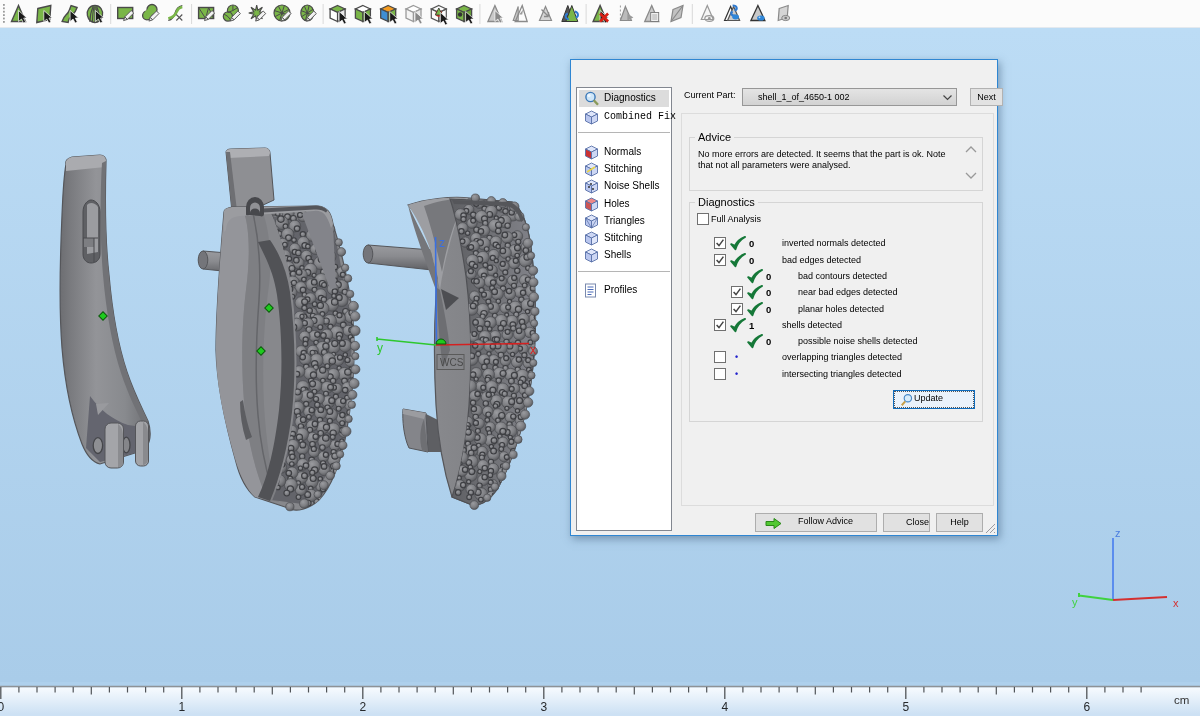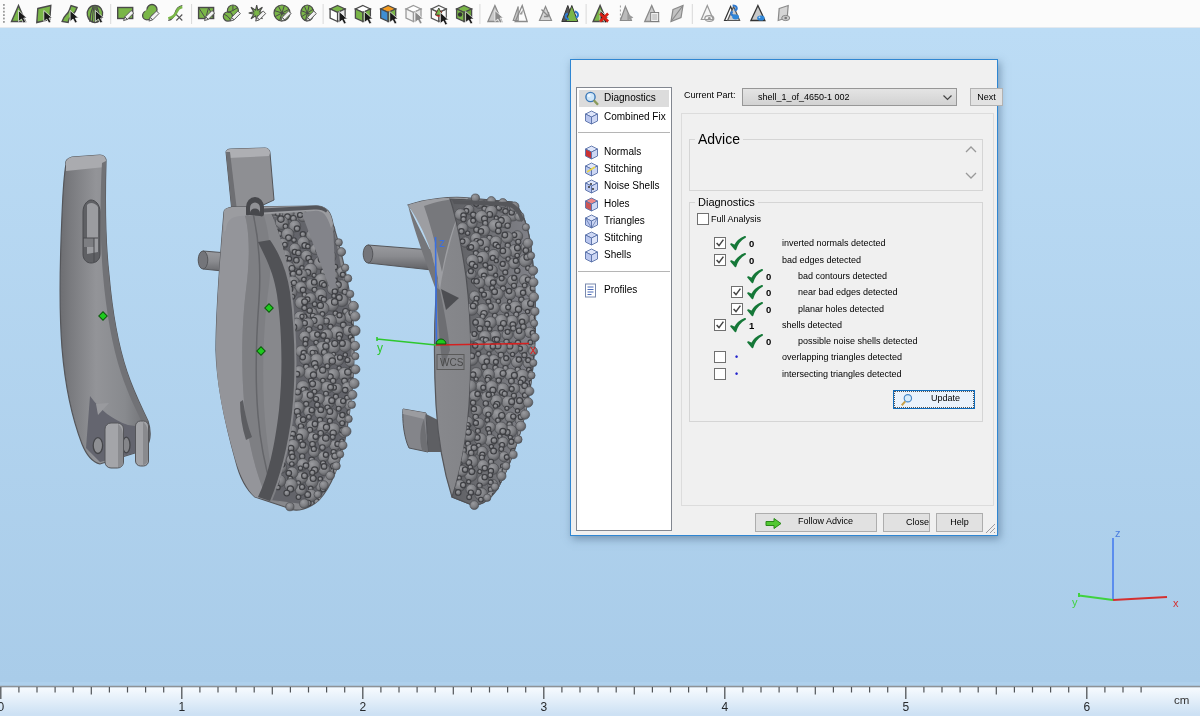--- a/index.html
+++ b/index.html
@@ -1227,21 +1227,21 @@
 <div style="position:absolute;left:570px;top:59px;width:428px;height:477px;background:#f0f0f0;border:1px solid #2f86d2;box-shadow:2px 3px 8px rgba(60,90,120,0.5);font-size:9px;color:#000;">
     <div style="position:absolute;left:5px;top:27px;width:96px;bottom:4px;background:#fff;border:1px solid #828790;font-size:10px;">
       <div style="position:absolute;left:2px;right:2px;top:2px;height:17px;background:#dcdcdc;white-space:nowrap;">
         <span style="position:absolute;left:5px;top:1px;"><svg width="16" height="16" viewBox="0 0 16 16">
             <circle cx="6.5" cy="6" r="4.6" fill="#cfe6f8" stroke="#3a78b8" stroke-width="1.4"></circle>
             <circle cx="5" cy="4.5" r="1.6" fill="#f0f8ff"></circle>
             <line x1="9.8" y1="9.2" x2="14" y2="13.8" stroke="#8a9a5a" stroke-width="2.4"></line>
           </svg></span>
         <span style="position:absolute;left:25px;top:2px;">Diagnostics</span>
       </div>
-      <div style="position:absolute;left:2px;right:2px;top:21px;height:17px;white-space:nowrap;">
+      <div style="position:absolute;left:2px;right:2px;top:21px;height:17px;white-space:nowrap;font-family:Liberation Mono, monospace;">
         <span style="position:absolute;left:5px;top:1px;"><svg width="15" height="15" viewBox="0 0 15 15">
             <path d="M7.5,1 L13.5,4 L7.5,7 L1.5,4 Z" fill="#dfe6fa" stroke="#5870a8" stroke-width="0.9"></path>
             <path d="M1.5,4 L7.5,7 L7.5,14 L1.5,11 Z" fill="#b9c6ee" stroke="#5870a8" stroke-width="0.9"></path>
             <path d="M13.5,4 L7.5,7 L7.5,14 L13.5,11 Z" fill="#cdd7f4" stroke="#5870a8" stroke-width="0.9"></path>
           </svg></span>
         <span style="position:absolute;left:25px;top:2px;">Combined Fix</span>
       </div>
       <div style="position:absolute;left:1px;right:1px;top:44px;border-top:1px solid #b5b5b5;"></div>
       <div style="position:absolute;left:2px;right:2px;top:56px;height:17px;white-space:nowrap;">
         <span style="position:absolute;left:5px;top:1px;"><svg width="15" height="15" viewBox="0 0 15 15">
@@ -1316,22 +1316,23 @@
     <div style="position:absolute;left:113px;top:30px;">Current Part:</div>
     <div style="position:absolute;left:171px;top:28px;width:215px;height:18px;background:linear-gradient(#e4e4e4,#d2d2d2);border:1px solid #979797;">
       <span style="position:absolute;left:5px;top:3px;margin-left:10px;">shell_1_of_4650-1 002</span>
       <svg style="position:absolute;right:4px;top:6px;" width="9" height="6">
         <path d="M0.5,0.5 L4.5,4.5 L8.5,0.5" stroke="#444" fill="none" stroke-width="1.2"></path>
       </svg>
     </div>
     <div style="position:absolute;left:391px;top:28px;width:33px;height:18px;background:#e2e2e2;border:1px solid #b2b2b2;text-align:center;line-height:16px;font-size:9px;margin-left:8px;">Next</div>
     <div style="position:absolute;left:110px;top:53px;width:313px;height:393px;border:1px solid #dcdcdc;"></div>
     <fieldset style="position:absolute;left:118px;top:71px;width:294px;height:60px;border:1px solid #d5d5d5;margin:0;padding:0;">
-      <legend style="margin-left:5px;padding:0 3px;font-size:14px;">Advice</legend>
+      <legend style="margin-left:5px;padding:0 3px;font-size:11px;">Advice</legend>
     </fieldset>
+    <div style="position:absolute;left:127px;top:89px;white-space:nowrap;line-height:11px;">No more errors are detected. It seems that the part is ok. Note<br>that not all parameters were analysed.</div>
     <svg style="position:absolute;left:394px;top:86px;" width="12" height="8">
       <path d="M1,6 L6,1 L11,6" stroke="#999" fill="none" stroke-width="1.3"></path>
     </svg>
     <svg style="position:absolute;left:394px;top:112px;" width="12" height="8">
       <path d="M1,1 L6,6 L11,1" stroke="#999" fill="none" stroke-width="1.3"></path>
     </svg>
     <fieldset style="position:absolute;left:118px;top:136px;width:294px;height:226px;border:1px solid #d5d5d5;margin:0;padding:0;">
       <legend style="margin-left:5px;padding:0 3px;font-size:11px;">Diagnostics</legend>
     </fieldset>
     <div style="position:absolute;left:126px;top:153px;"><svg width="12" height="12" viewBox="0 0 12 12">
@@ -1402,21 +1403,21 @@
         <rect x="0.5" y="0.5" width="11" height="11" fill="#fff" stroke="#707070"></rect>
       </svg></div>
     <div style="position:absolute;left:164px;top:308.7px;color:#2222cc;font-weight:bold;">•</div>
     <div style="position:absolute;left:211px;top:308.7px;">intersecting triangles detected</div>
     <div style="position:absolute;left:322px;top:330px;width:82px;height:19px;background:#eaf2fb;border:1.5px solid #0f6cbd;">
       <div style="position:absolute;inset:0px;border:1px dotted #555;">
         <svg style="position:absolute;left:5px;top:1px;" width="14" height="14" viewBox="0 0 16 16">
           <circle cx="9" cy="6" r="4.2" fill="#d8ecfa" stroke="#4888c8" stroke-width="1.3"></circle>
           <line x1="6" y1="9.5" x2="2" y2="14" stroke="#c8a048" stroke-width="2.2"></line>
         </svg>
-        <span style="position:absolute;left:36px;top:1px;">Update</span>
+        <span style="position:absolute;left:19px;top:1px;">Update</span>
       </div>
     </div>
     <div style="position:absolute;left:184px;top:453px;width:122px;height:19px;background:#e1e1e1;border:1px solid #adadad;">
       <svg style="position:absolute;left:9px;top:2.5px;" width="18" height="13" viewBox="0 0 18 13">
         <path d="M1,4.5 h8 V1.5 L16,6.5 L9,11.5 V8.5 H1 Z" fill="#52c832" stroke="#2a8818" stroke-width="1"></path>
       </svg>
       <span style="position:absolute;left:42px;top:2px;">Follow Advice</span>
     </div>
     <div style="position:absolute;left:312px;top:453px;width:47px;height:19px;background:#e1e1e1;border:1px solid #adadad;text-align:right;line-height:17px;">Close</div>
     <div style="position:absolute;left:365px;top:453px;width:47px;height:19px;background:#e1e1e1;border:1px solid #adadad;text-align:center;line-height:17px;">Help</div>

